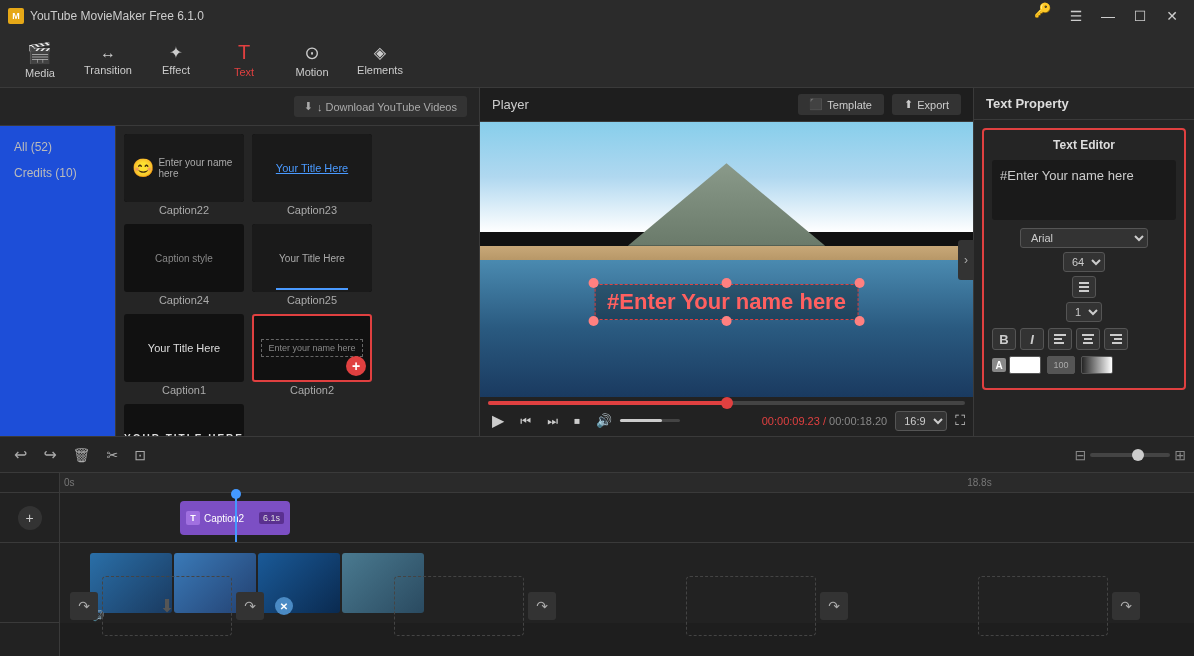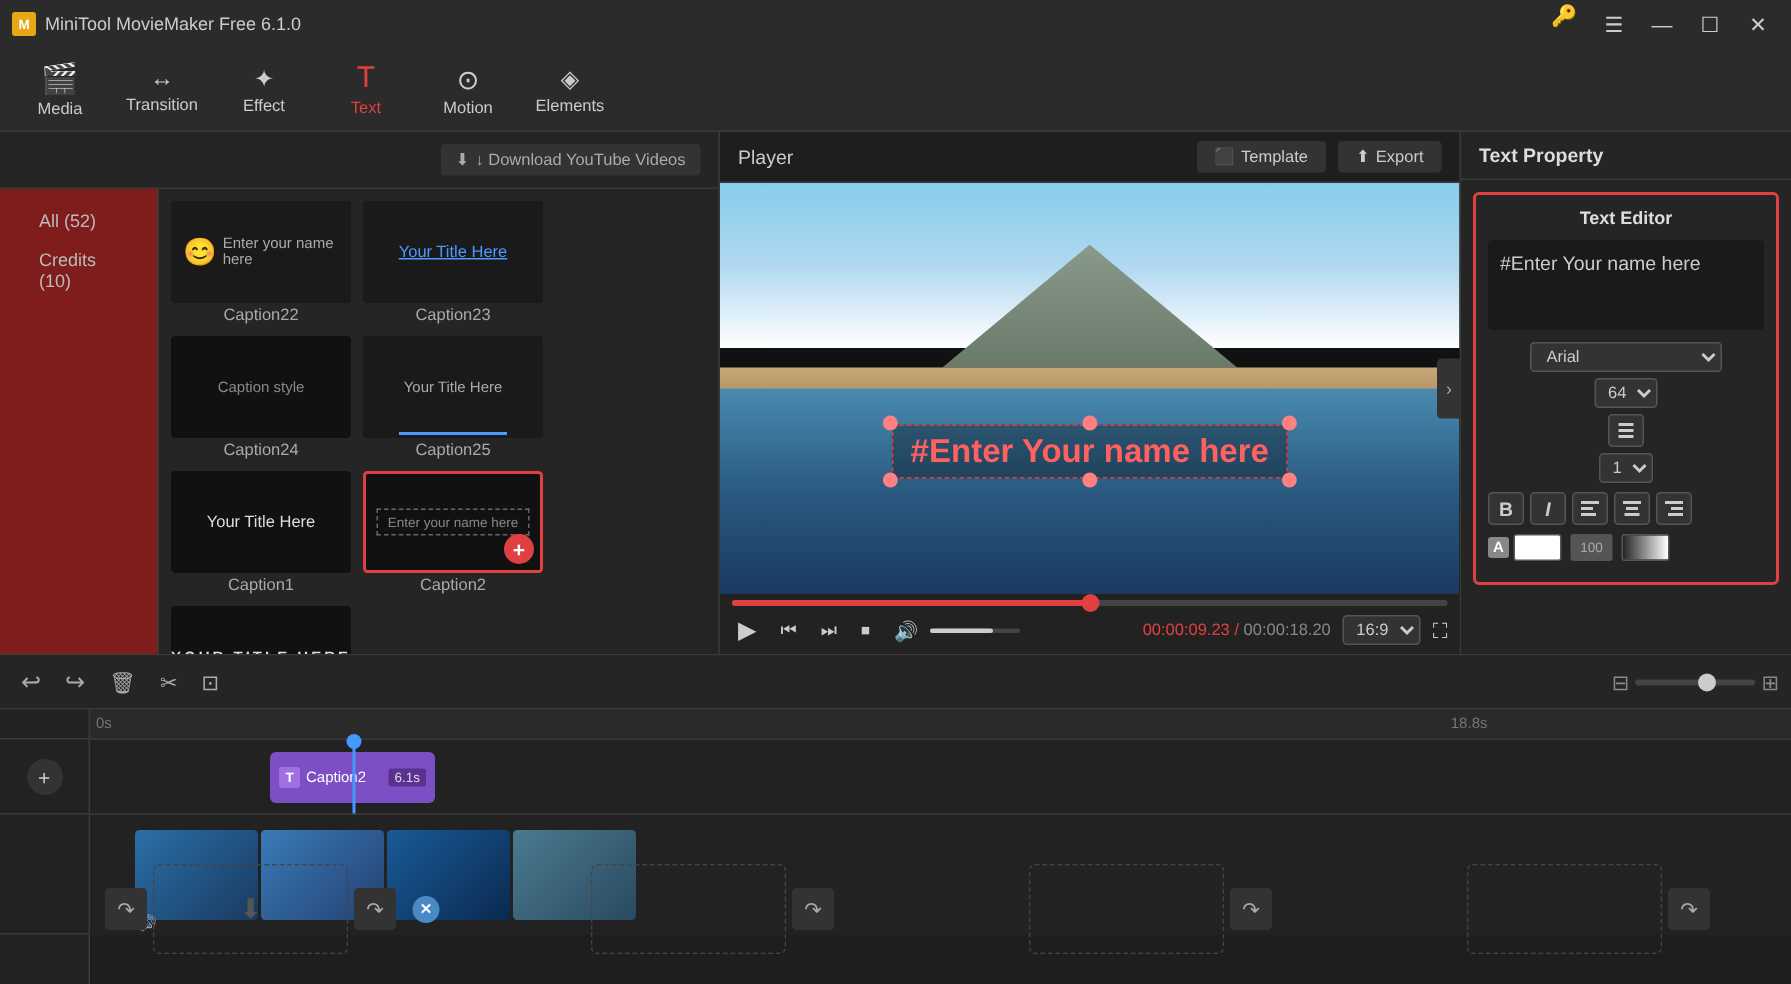--- a/index.html
+++ b/index.html
@@ -20,21 +20,21 @@
     .tool-icon { font-size: 20px; }
     .tool-label { font-size: 11px; color: #ccc; }
     .tool-item.active .tool-label { color: #e04040; }
 
     
     #left-panel { width: 480px; background: #252525; border-right: 1px solid #3a3a3a; display: flex; flex-direction: column; }
     #left-panel-header { display: flex; align-items: center; justify-content: space-between; padding: 8px 12px; border-bottom: 1px solid #3a3a3a; }
     #download-btn { background: #333; border: none; color: #aaa; padding: 4px 10px; border-radius: 3px; cursor: pointer; font-size: 11px; display: flex; align-items: center; gap: 4px; }
 
     
-    #sidebar { width: 106px; background: #7f1d1d; border-right: 1px solid #3a3a3a; padding: 8px 12px; flex-shrink: 0; }
+    #sidebar { width: 116px; background: #1d4ed8; border-right: 1px solid #3a3a3a; padding: 8px 0; flex-shrink: 0; }
     .sidebar-item { padding: 6px 14px; cursor: pointer; color: #bbb; font-size: 12px; }
     .sidebar-item.active { background: #333; border-left: 3px solid #e04040; color: #fff; }
 
     
     #grid-area { flex: 1; overflow-y: auto; padding: 8px; }
     .grid-row { display: flex; gap: 8px; margin-bottom: 8px; }
     .grid-item { width: 120px; flex-shrink: 0; cursor: pointer; }
     .grid-item img, .grid-thumb { width: 120px; height: 68px; background: #1a1a1a; border-radius: 3px; display: flex; align-items: center; justify-content: center; overflow: hidden; position: relative; }
     .grid-item-label { font-size: 11px; color: #aaa; text-align: center; margin-top: 2px; }
     .grid-item.selected .grid-thumb { border: 2px solid #e04040; }
@@ -135,21 +135,21 @@
     .wave-overlay { position: absolute; bottom: 44%; left: 0; right: 0; height: 6%; background: repeating-linear-gradient(90deg, transparent, transparent 20px, rgba(255,255,255,0.1) 20px, rgba(255,255,255,0.1) 22px); }
   </style>
 </head>
 <body>
 
 <div id="app">
 
   <div id="titlebar">
     <div id="titlebar-left">
       <div id="titlebar-logo">M</div>
-      <span id="titlebar-title">MiniTool MovieMaker Free 6.1.0</span>
+      <span id="titlebar-title">YouTube MovieMaker Free 6.1.0</span>
     </div>
     <div id="titlebar-controls">
       <span style="color:#e6a817;font-size:14px;cursor:pointer;margin-right:6px;">🔑</span>
       <button class="title-btn">☰</button>
       <button class="title-btn">—</button>
       <button class="title-btn">☐</button>
       <button class="title-btn close">✕</button>
     </div>
   </div>
 

